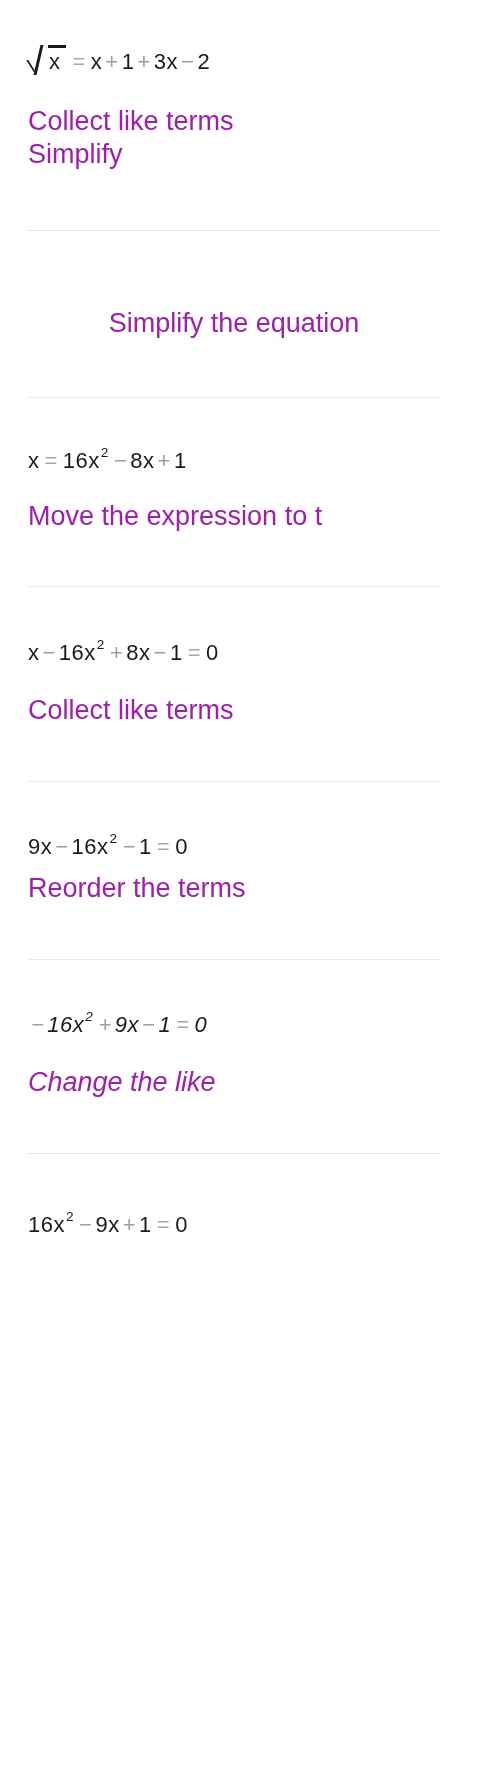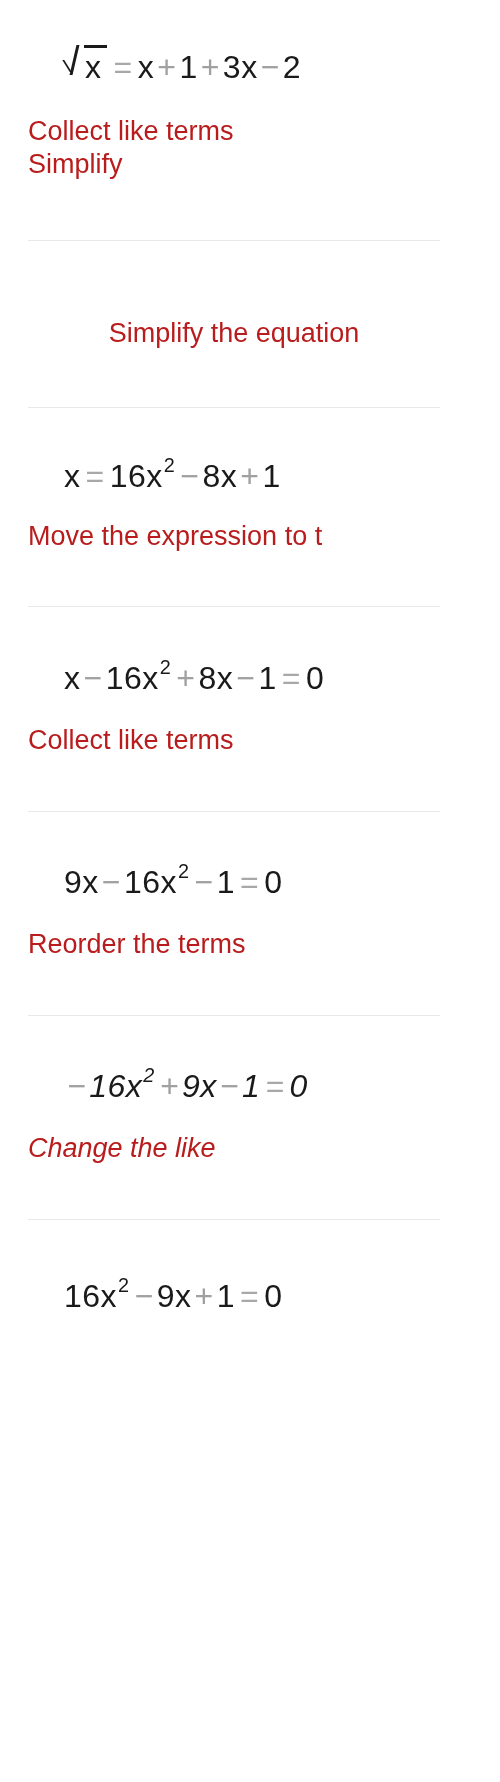--- a/index.html
+++ b/index.html
@@ -40,25 +40,24 @@
   .divider {
     height: 1px;
     background: #e9e9e9;
     margin-left: 28px;
     margin-right: 0;
     width: 412px;
   }
 
   .equation {
     white-space: nowrap;
-    font-size: 32px;
+    font-size: 22px;
     line-height: 1;
     color: #1a1a1a;
     letter-spacing: 0.5px;
-    margin-left: 36px;
   }
   .equation .op {
     color: #a0a0a0;
     padding: 0 3px;
   }
   .equation .eq {
     color: #a8a8a8;
     padding: 0 5px;
   }
   .equation .num,
@@ -106,21 +105,21 @@
     width: 9px;
     height: 12px;
     border-left: 2px solid #1a1a1a;
     transform: skewX(32deg);
   }
 
   .hint {
     white-space: nowrap;
     font-size: 27px;
     line-height: 1.22;
-    color: #b91c1c;
+    color: #a21caf;
     font-weight: 400;
   }
 
   .hint-line { display: block; }
 </style>
 </head>
 <body>
 
 <div id="solver-page">
   <div class="content-clip">
@@ -152,21 +151,21 @@
     <div class="step" style="padding-top:55px;">
       <div class="equation"><span class="var">x</span><span class="op">−</span><span class="num">16</span><span class="var">x<sup>2</sup></span><span class="op">+</span><span class="num">8</span><span class="var">x</span><span class="op">−</span><span class="num">1</span><span class="eq">=</span><span class="num">0</span></div>
       <div class="hint" style="margin-top:30px;">
           <span class="hint-line">Collect like terms</span>
         </div>
     </div>
     <div class="divider" style="margin-top:54px;"></div>
 
     <div class="step" style="padding-top:54px;">
       <div class="equation"><span class="num">9</span><span class="var">x</span><span class="op">−</span><span class="num">16</span><span class="var">x<sup>2</sup></span><span class="op">−</span><span class="num">1</span><span class="eq">=</span><span class="num">0</span></div>
-      <div class="hint" style="margin-top:30px;">
+      <div class="hint" style="margin-top:14px;">
           <span class="hint-line">Reorder the terms</span>
         </div>
     </div>
     <div class="divider" style="margin-top:54px;"></div>
 
     <div class="step" style="padding-top:54px;font-style:italic;">
       <div class="equation"><span class="op">−</span><span class="num">16</span><span class="var">x<sup>2</sup></span><span class="op">+</span><span class="num">9</span><span class="var">x</span><span class="op">−</span><span class="num">1</span><span class="eq">=</span><span class="num">0</span></div>
       <div class="hint" style="margin-top:30px;">
           <span class="hint-line">Change the like</span>
         </div>

